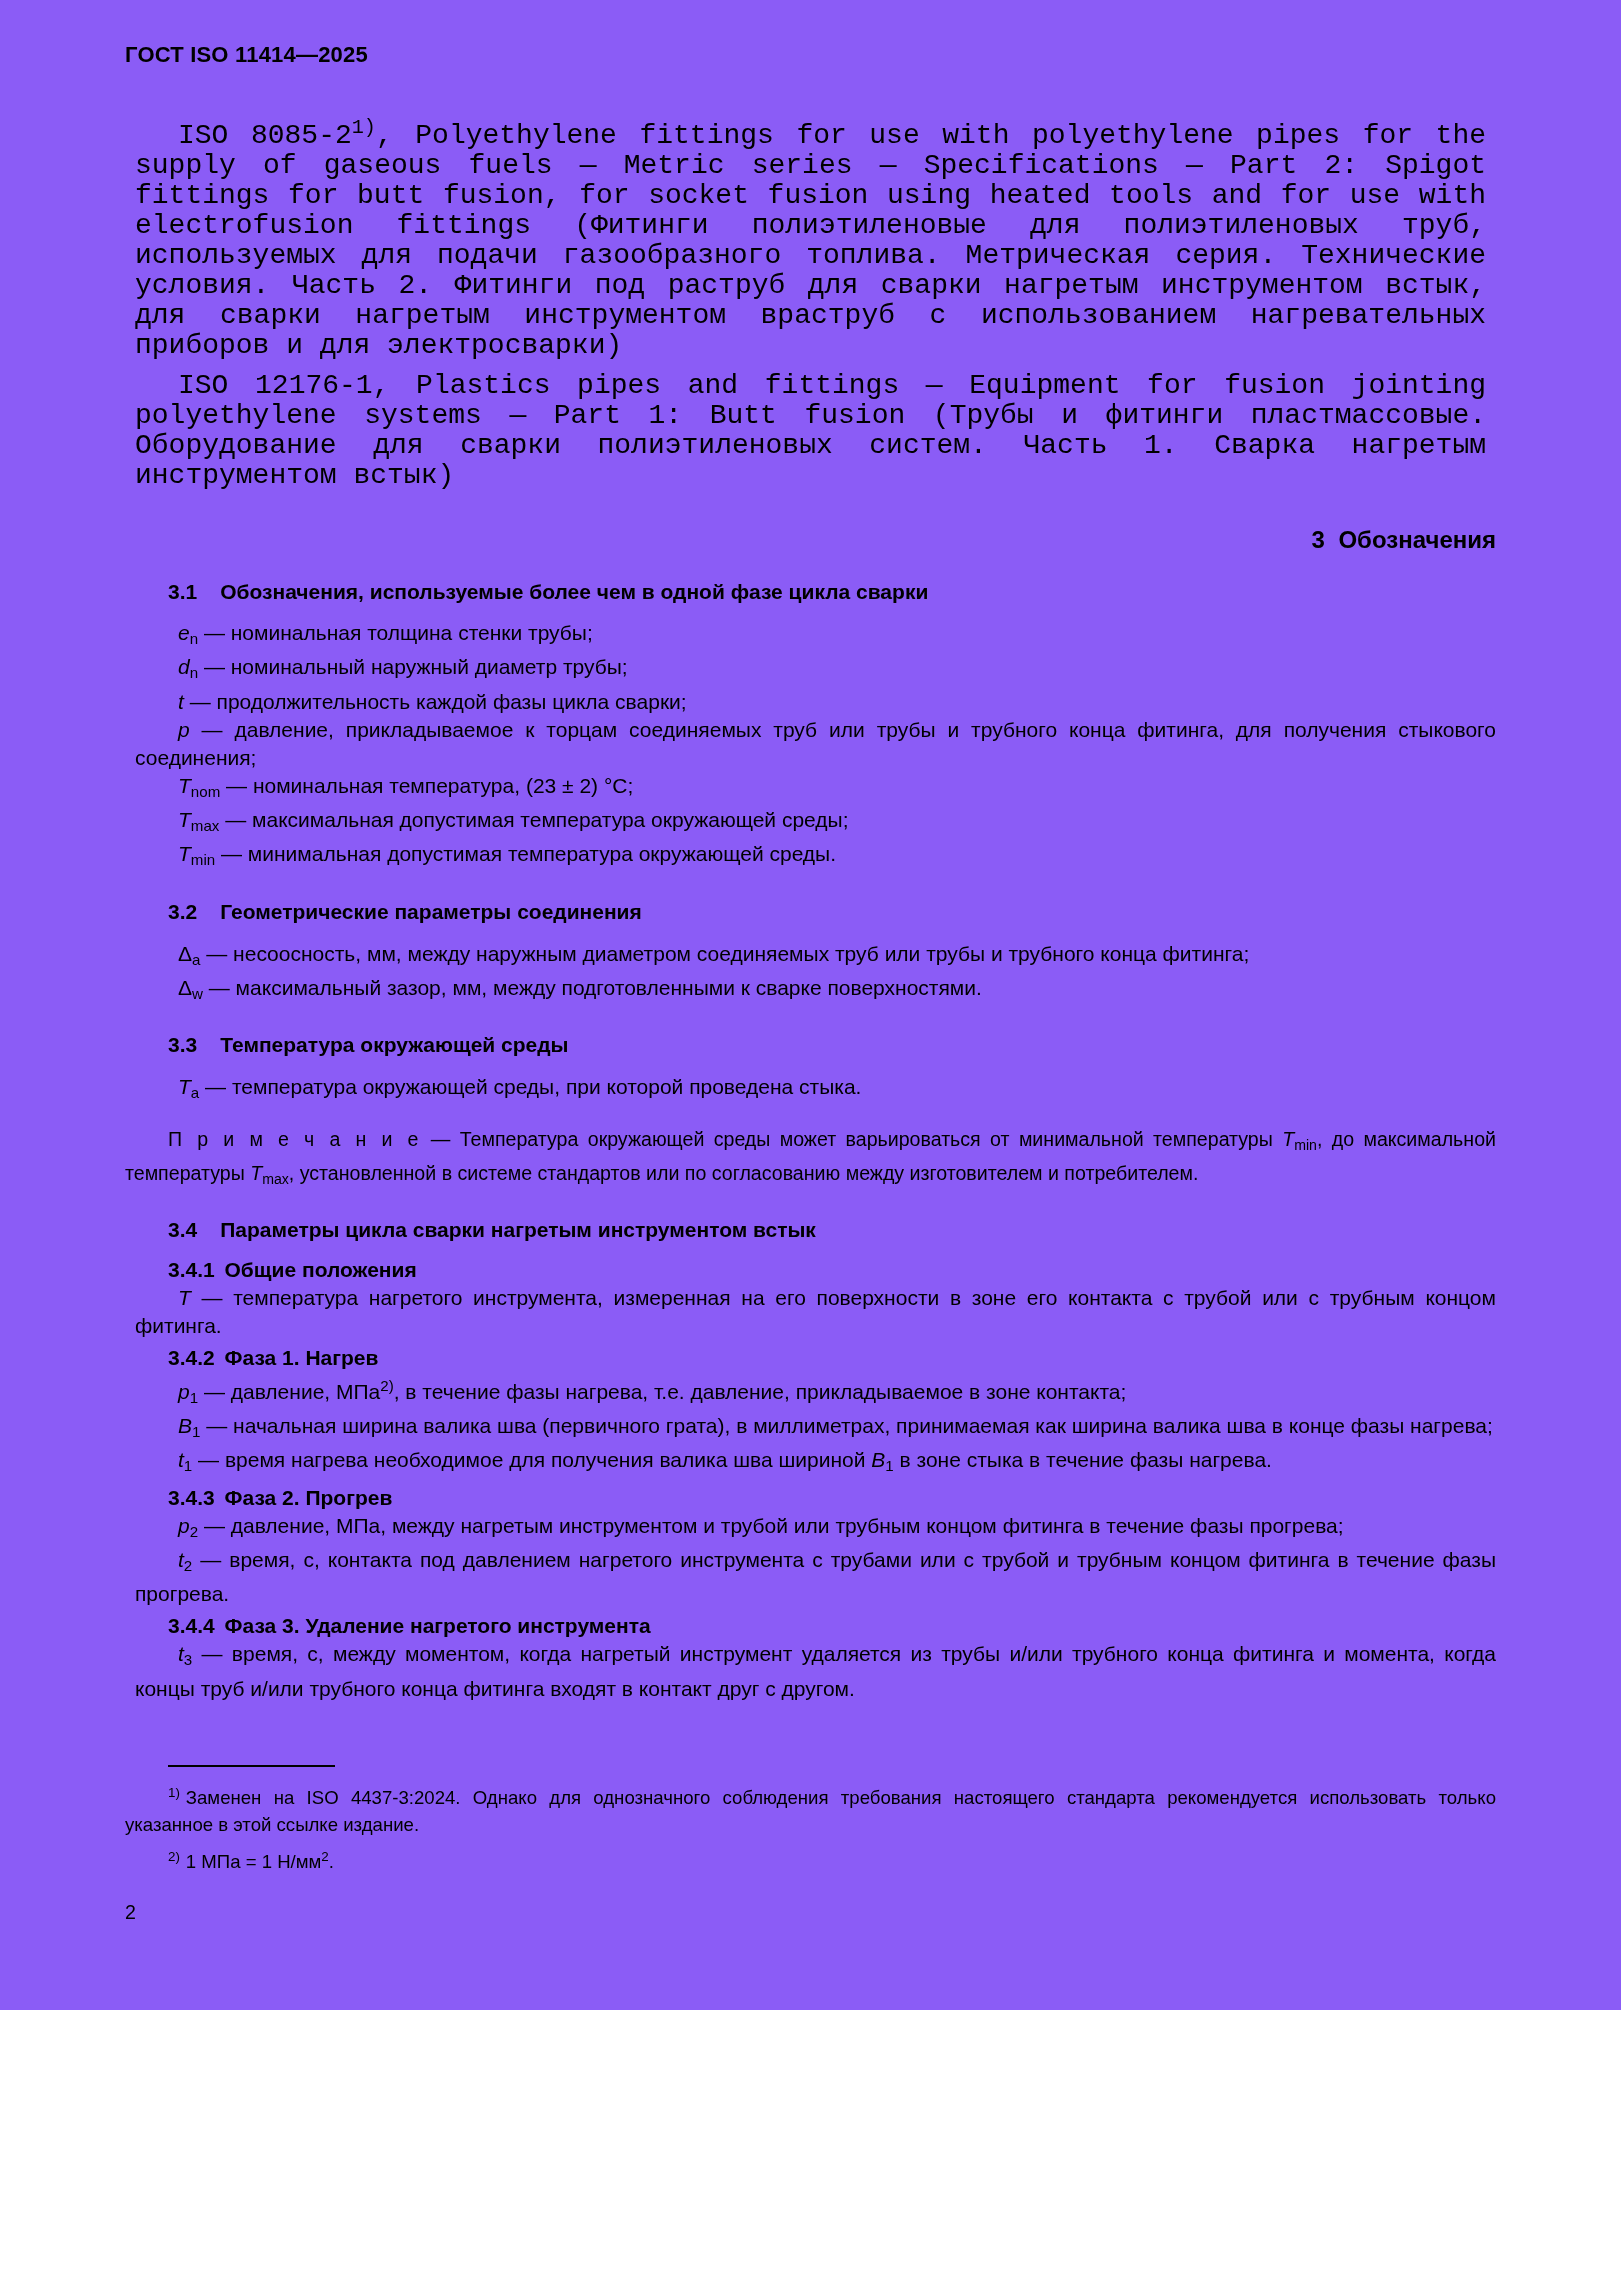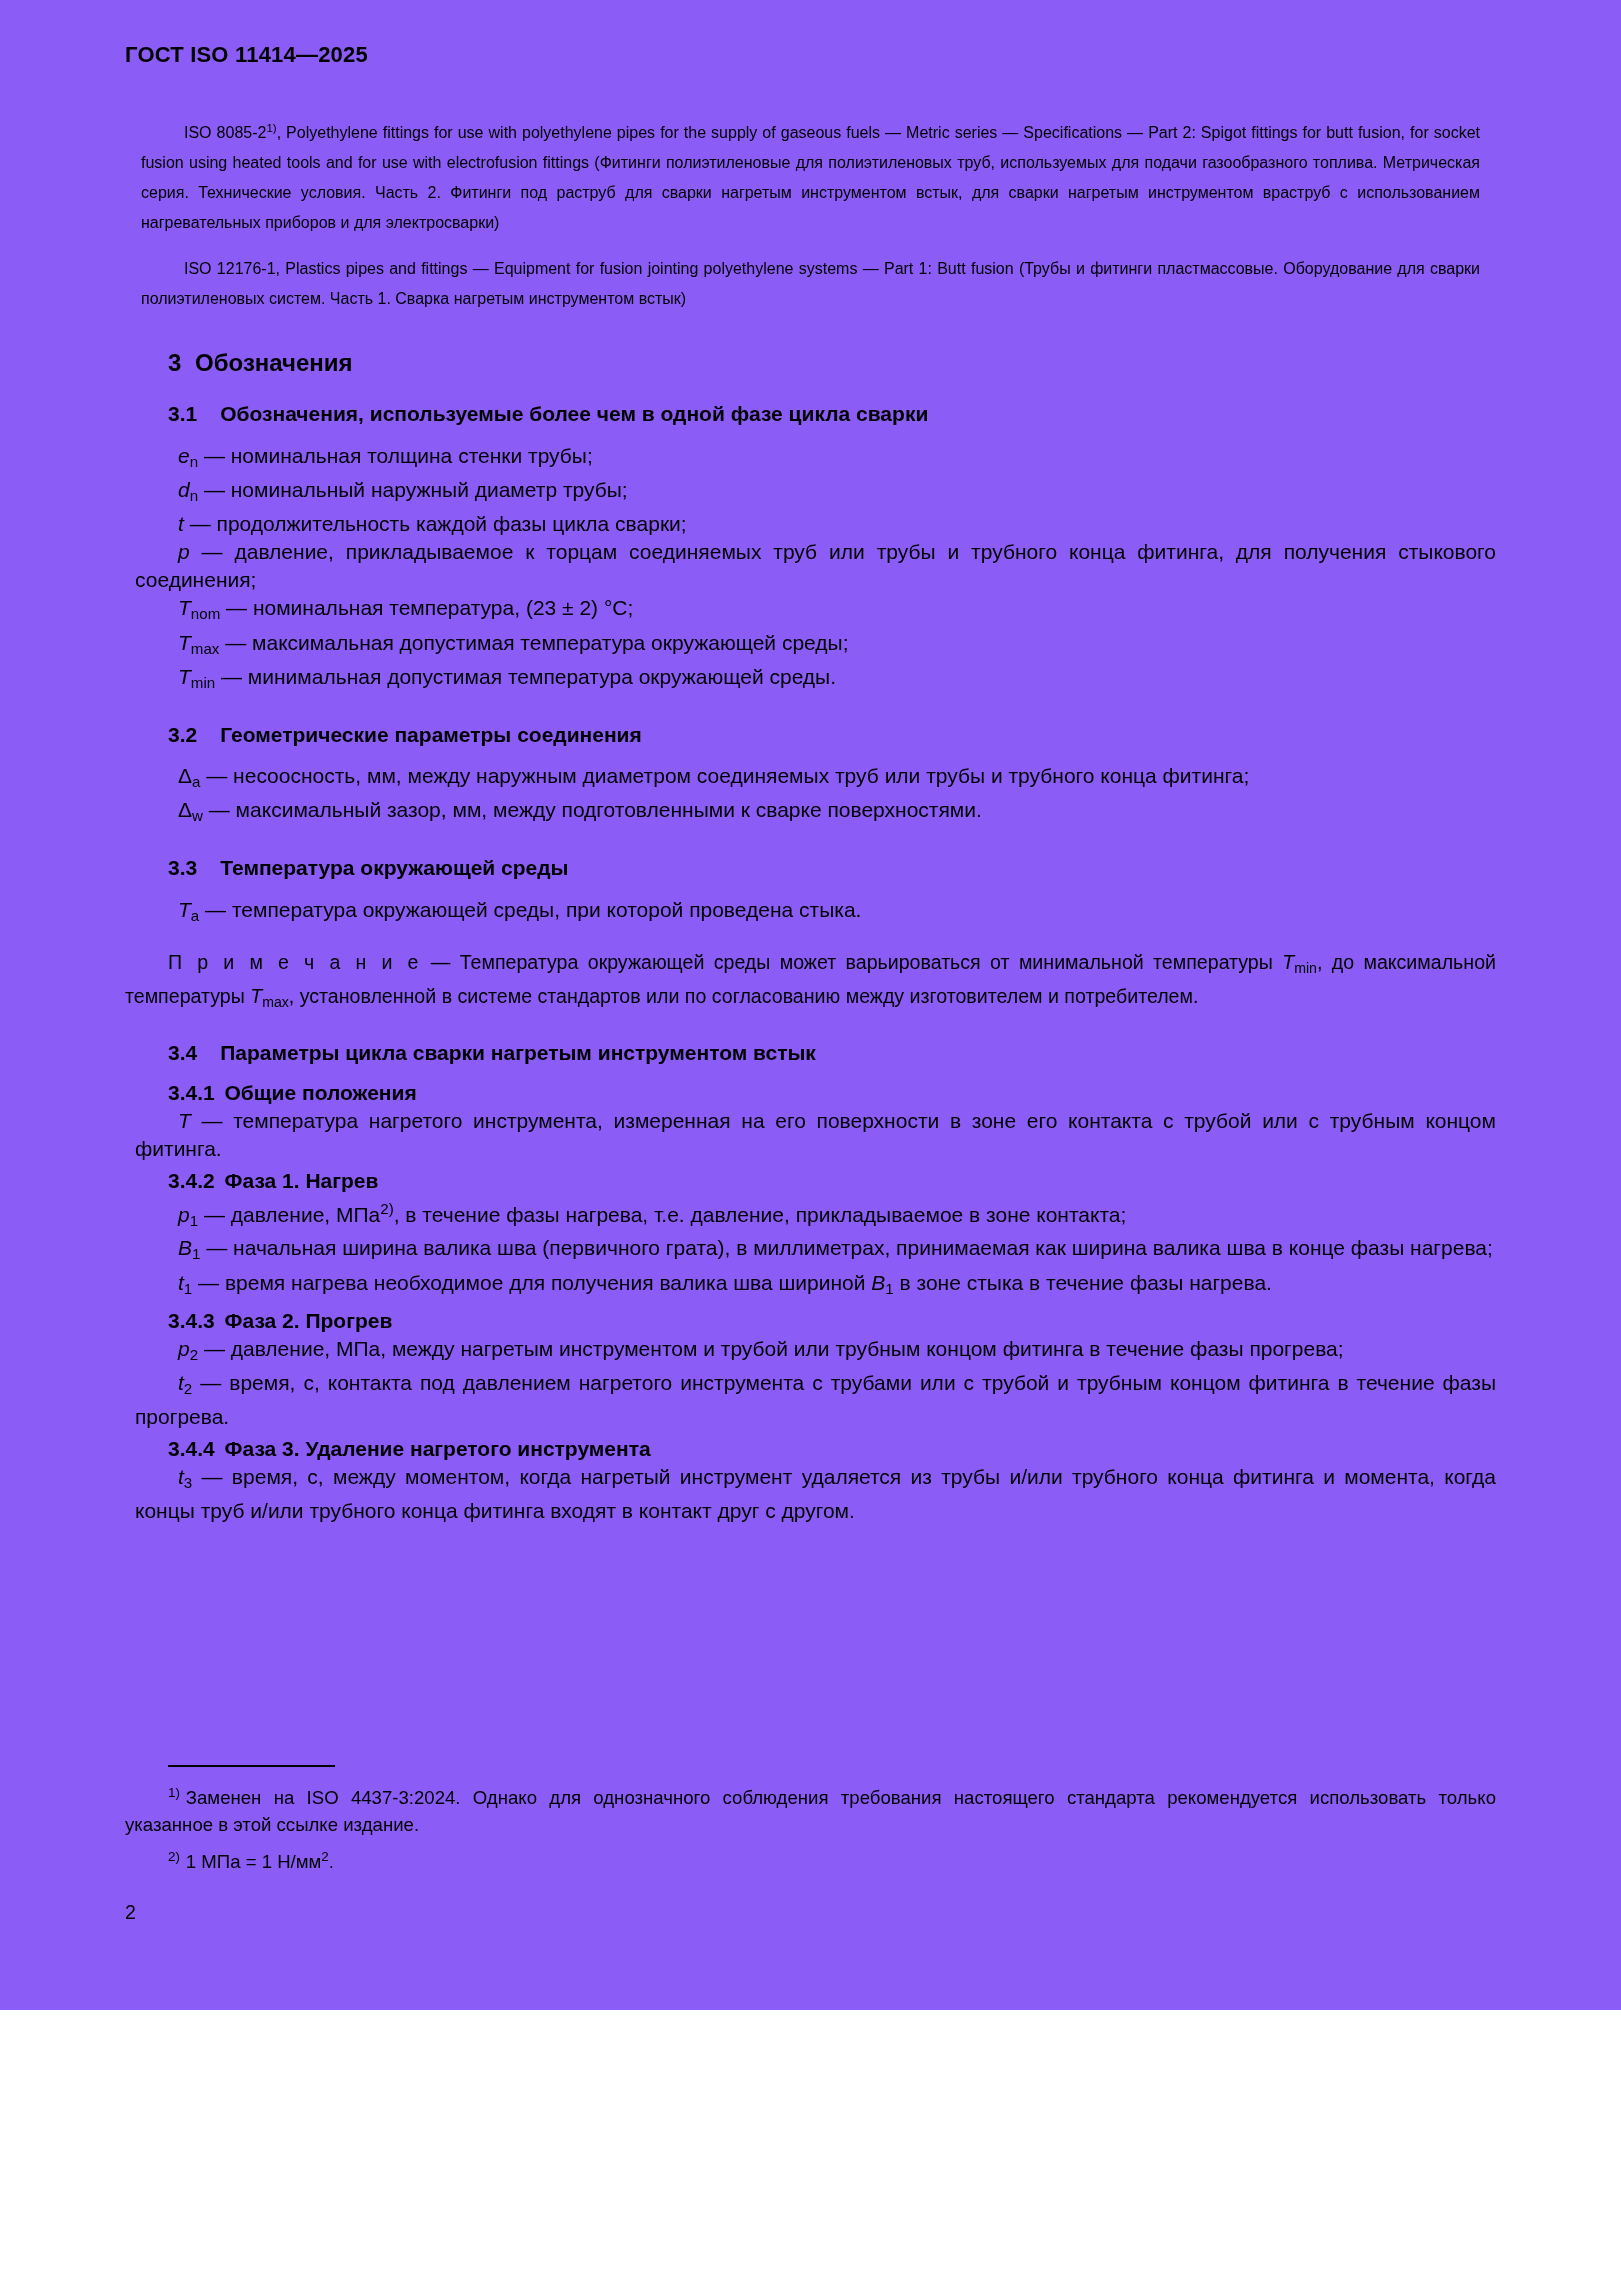--- a/index.html
+++ b/index.html
@@ -20,33 +20,35 @@
     background: #8b5cf6;
     overflow: hidden;
   }
   .header {
     font-size: 22px;
     font-weight: bold;
     letter-spacing: 0.2px;
     margin: 0 0 45px 0;
   }
   .body-text {
-    font-size: 16px;
+    font-size: 28px;
     line-height: 30px;
     text-align: justify;
     text-justify: inter-word;
-    margin: 16px;
+    margin: 10px;
+    font-family: Liberation Mono, monospace;
   }
   .indent {
     text-indent: 43px;
   }
   .h1 {
     font-size: 24px;
     font-weight: bold;
     margin: 35px 0 23.5px 43px;
+    text-align: right;
   }
   .h1 .num {
     margin-right: 13.7px;
   }
   .h2 {
     font-size: 21px;
     font-weight: bold;
     margin: 25.5px 0 15.7px 43px;
   }
   .h2 .num {

